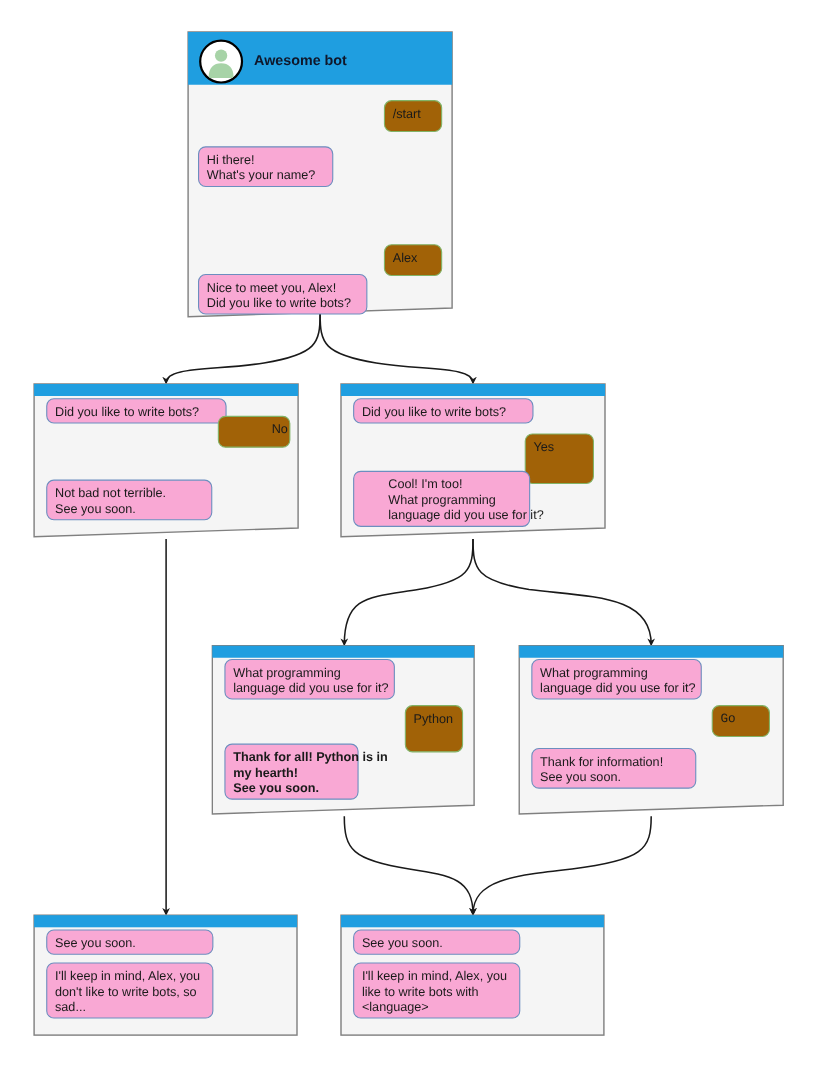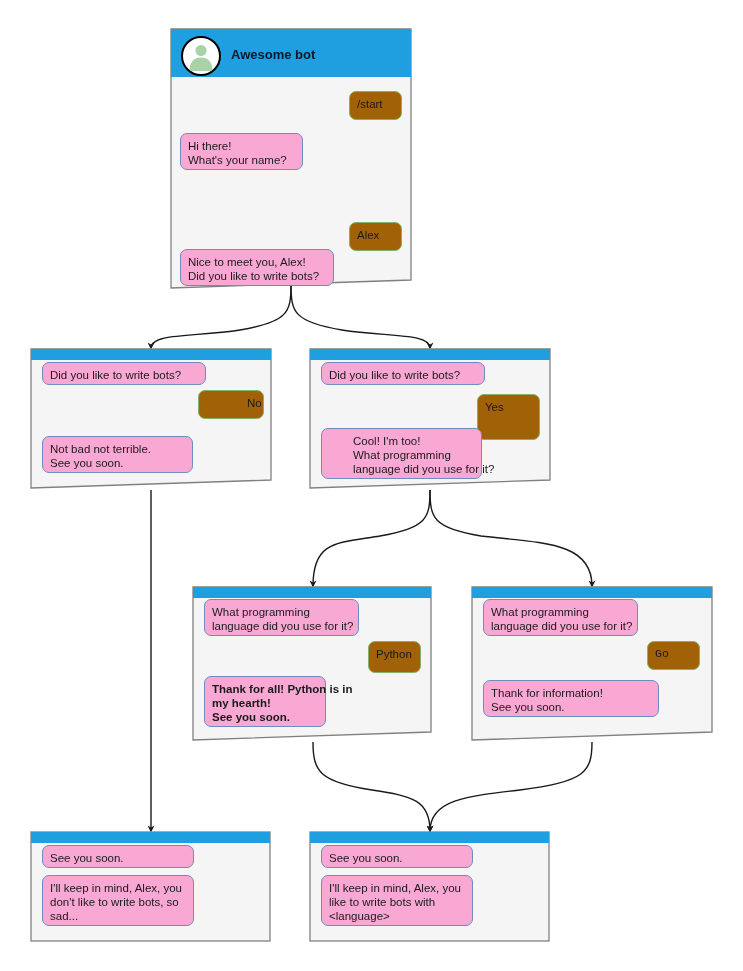--- a/index.html
+++ b/index.html
@@ -135,21 +135,21 @@
     </div>
   </div>
 
   <div class="node" id="n-no" style="left:30px; top:348px; width:242px; height:142px;">
     <svg class="node-shape" viewBox="0 0 242 142" preserveAspectRatio="none">
       <path d="M 1,1 L 241,1 L 241,132 L 1,140 Z" fill="#f5f5f5" stroke="#808080" stroke-width="1.3"></path>
       <path d="M 1,1 L 241,1 L 241,12 L 1,12 Z" fill="#1f9ee0" stroke="none"></path>
     </svg>
     <div class="node-content">
       <div class="bubble bot" style="left:12px; top:14px; width:164px; height:23px;">Did you like to write bots?</div>
-      <div class="bubble user" style="left:168px; top:42px; width:66px; height:29px;padding-left:48px;">No</div>
+      <div class="bubble user" style="left:168px; top:30px; width:66px; height:29px;padding-left:48px;">No</div>
       <div class="bubble bot" style="left:12px; top:88px; width:151px; height:37px;">Not bad not terrible.
 See you soon.</div>
     </div>
   </div>
 
   <div class="node" id="n-yes" style="left:309px; top:348px; width:242px; height:142px;">
     <svg class="node-shape" viewBox="0 0 242 142" preserveAspectRatio="none">
       <path d="M 1,1 L 241,1 L 241,132 L 1,140 Z" fill="#f5f5f5" stroke="#808080" stroke-width="1.3"></path>
       <path d="M 1,1 L 241,1 L 241,12 L 1,12 Z" fill="#1f9ee0" stroke="none"></path>
     </svg>
@@ -163,37 +163,37 @@
   </div>
 
   <div class="node" id="n-py" style="left:192px; top:586px; width:240px; height:156px;">
     <svg class="node-shape" viewBox="0 0 240 156" preserveAspectRatio="none">
       <path d="M 1,1 L 239,1 L 239,146 L 1,154 Z" fill="#f5f5f5" stroke="#808080" stroke-width="1.3"></path>
       <path d="M 1,1 L 239,1 L 239,12 L 1,12 Z" fill="#1f9ee0" stroke="none"></path>
     </svg>
     <div class="node-content">
       <div class="bubble bot" style="left:12px; top:13px; width:155px; height:37px;">What programming
 language did you use for it?</div>
-      <div class="bubble user" style="left:176px; top:55px; width:53px; height:32px;">Python</div>
+      <div class="bubble user" style="left:176px; top:55px; width:53px; height:43px;">Python</div>
       <div class="bubble bot" style="left:12px; top:90px; width:122px; height:51px;font-weight:bold;">Thank for all! Python is in
 my hearth!
 See you soon.</div>
     </div>
   </div>
 
   <div class="node" id="n-go" style="left:471px; top:586px; width:242px; height:156px;">
     <svg class="node-shape" viewBox="0 0 242 156" preserveAspectRatio="none">
       <path d="M 1,1 L 241,1 L 241,146 L 1,154 Z" fill="#f5f5f5" stroke="#808080" stroke-width="1.3"></path>
       <path d="M 1,1 L 241,1 L 241,12 L 1,12 Z" fill="#1f9ee0" stroke="none"></path>
     </svg>
     <div class="node-content">
       <div class="bubble bot" style="left:12px; top:13px; width:155px; height:37px;">What programming
 language did you use for it?</div>
       <div class="bubble user" style="left:176px; top:55px; width:53px; height:29px;font-family:Liberation Mono, monospace;">Go</div>
-      <div class="bubble bot" style="left:12px; top:94px; width:176px; height:37px;">Thank for information!
+      <div class="bubble bot" style="left:12px; top:94px; width:150px; height:37px;">Thank for information!
 See you soon.</div>
     </div>
   </div>
 
   <div class="node" id="n-sad" style="left:30px; top:831px; width:241px; height:111px;">
     <svg class="node-shape" viewBox="0 0 241 111" preserveAspectRatio="none">
       <rect x="1" y="1" width="239" height="109" fill="#f5f5f5" stroke="#808080" stroke-width="1.3"></rect>
       <rect x="1" y="1" width="239" height="11" fill="#1f9ee0" stroke="none"></rect>
     </svg>
     <div class="node-content">

